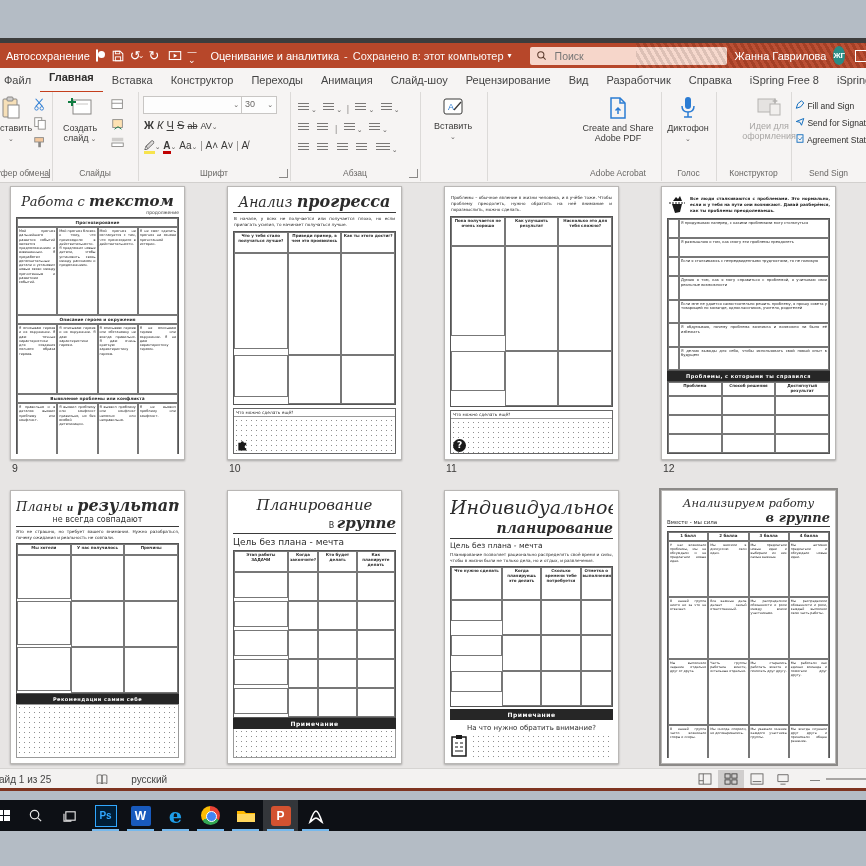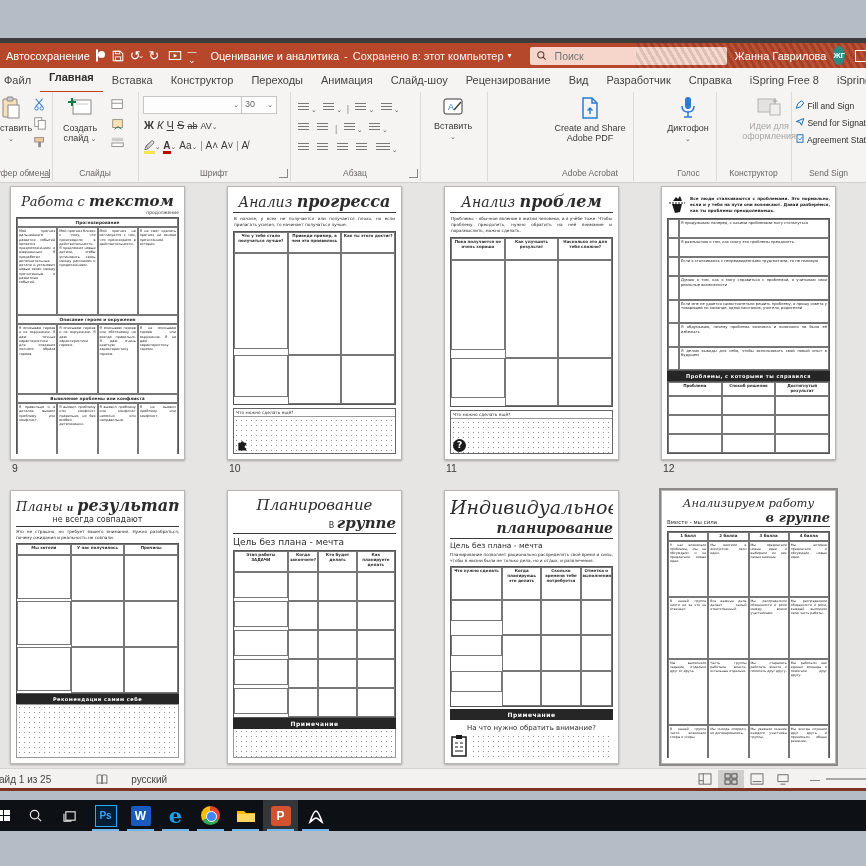--- a/index.html
+++ b/index.html
@@ -234,21 +234,21 @@
           <rect x="3" y="3" width="18" height="15" rx="2" fill="#fff" stroke="#3b3a39"></rect>
           <text x="7" y="14" font-size="9" fill="#2b7cd3" font-family="sans-serif">A</text>
           <line x1="13" y1="14" x2="20" y2="6" stroke="#3b3a39" stroke-width="1.4"></line>
         </svg>
       <span>Вставить</span><br><span class="caret">⌄</span>
     </div>
     <div class="glabel" style="opacity:0;">.</div>
   </div>
 
 
-  <div class="group" style="left:547px;width:86px;">
+  <div class="group" style="left:575px;width:86px;">
     <div class="bigbtn" style="left:2px;width:82px;">
       <svg width="22" height="24" viewBox="0 0 22 24">
           <path d="M4 2h9l5 5v15H4z" fill="none" stroke="#2b7cd3" stroke-width="1.5"></path>
           <path d="M13 2v5h5" fill="none" stroke="#2b7cd3" stroke-width="1.5"></path>
           <path d="M11 18v-6M8.5 14.5L11 12l2.5 2.5" fill="none" stroke="#2b7cd3" stroke-width="1.5"></path>
         </svg>
       <span>Create and Share Adobe PDF</span>
     </div>
     <div class="glabel">Adobe Acrobat</div>
   </div>
@@ -343,21 +343,20 @@
       <svg width="14" height="14" viewBox="0 0 16 16" style="position:absolute;left:2px;bottom:1px;">
           <path d="M3 6h3a2 2 0 114 0h3v3a2 2 0 100 4v3H3z" transform="scale(0.9)" fill="#1a1a1a"></path>
         </svg>
     </div>
   </div>
 </div>
 <div class="slide-num abs" style="left:229px;top:462px;">10</div>
 
 <div class="slide abs" style="left:444px;top:186px;">
   <div class="sp">
-    <div class="t-underline" style="text-align:center;font-size:14px;white-space:nowrap;"><span class="scr">Анализ</span> <span class="scrb" style="font-size:16px;">проблем</span></div>
     <div class="intro" style="margin:3px 1px;">Проблемы – обычное явление в жизни человека, и в учёбе тоже. Чтобы проблему преодолеть, нужно обратить на неё внимание и поразмыслить, можно сделать.</div>
     <div class="tbl" style="grid-template-columns:1fr 1fr 1fr;flex:1;">
       <div class="th">Пока получается не очень хорошо</div>
       <div class="th">Как улучшить результат</div>
       <div class="th">Насколько это для тебя сложно?</div>
       <div style="height:86px;"></div>
         <div></div>
         <div></div>
       <div style="height:36px;"></div>
         <div></div>

